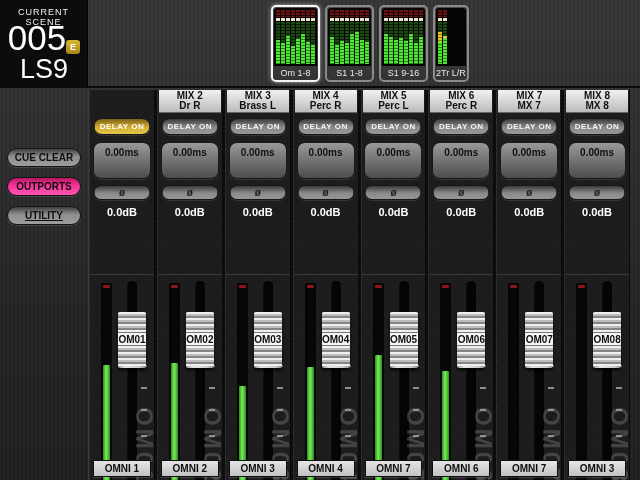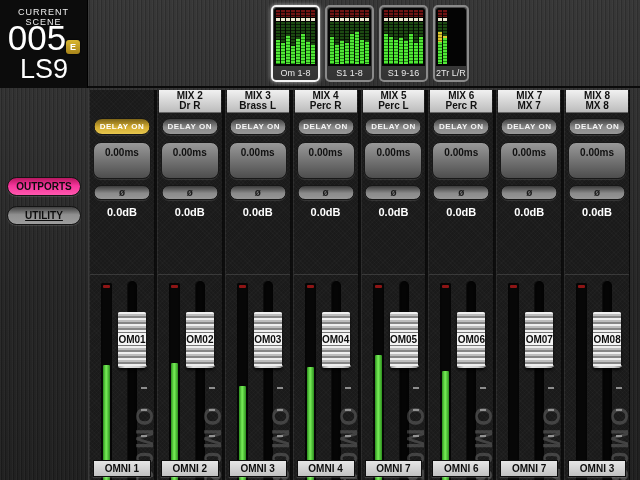--- a/index.html
+++ b/index.html
@@ -267,20 +267,21 @@
               <div class="seg-yellow" style="bottom: 48%; height: 4%; position: absolute;"></div>
               <div class="seg-green" style="height: 48%;"></div>
             </div>
           </div>
           <div class="mlabel">2Tr L/R</div>
         </div>
       </div>
   </div>
 
   <div id="sidebar">
+      <div class="side-btn" style="top: 58px;">CUE CLEAR</div>
       <div class="side-btn active" style="top: 87px;">OUTPORTS</div>
       <div class="side-btn" style="top: 116px; text-decoration: underline;">UTILITY</div>
     </div>
 
   <div id="strips">
       <div class="strip">
         <div class="pill delay on">DELAY ON</div>
         <div class="msbox">0.00ms</div>
         <div class="pill phase">ø</div>
         <div class="dbval">0.0dB</div>

